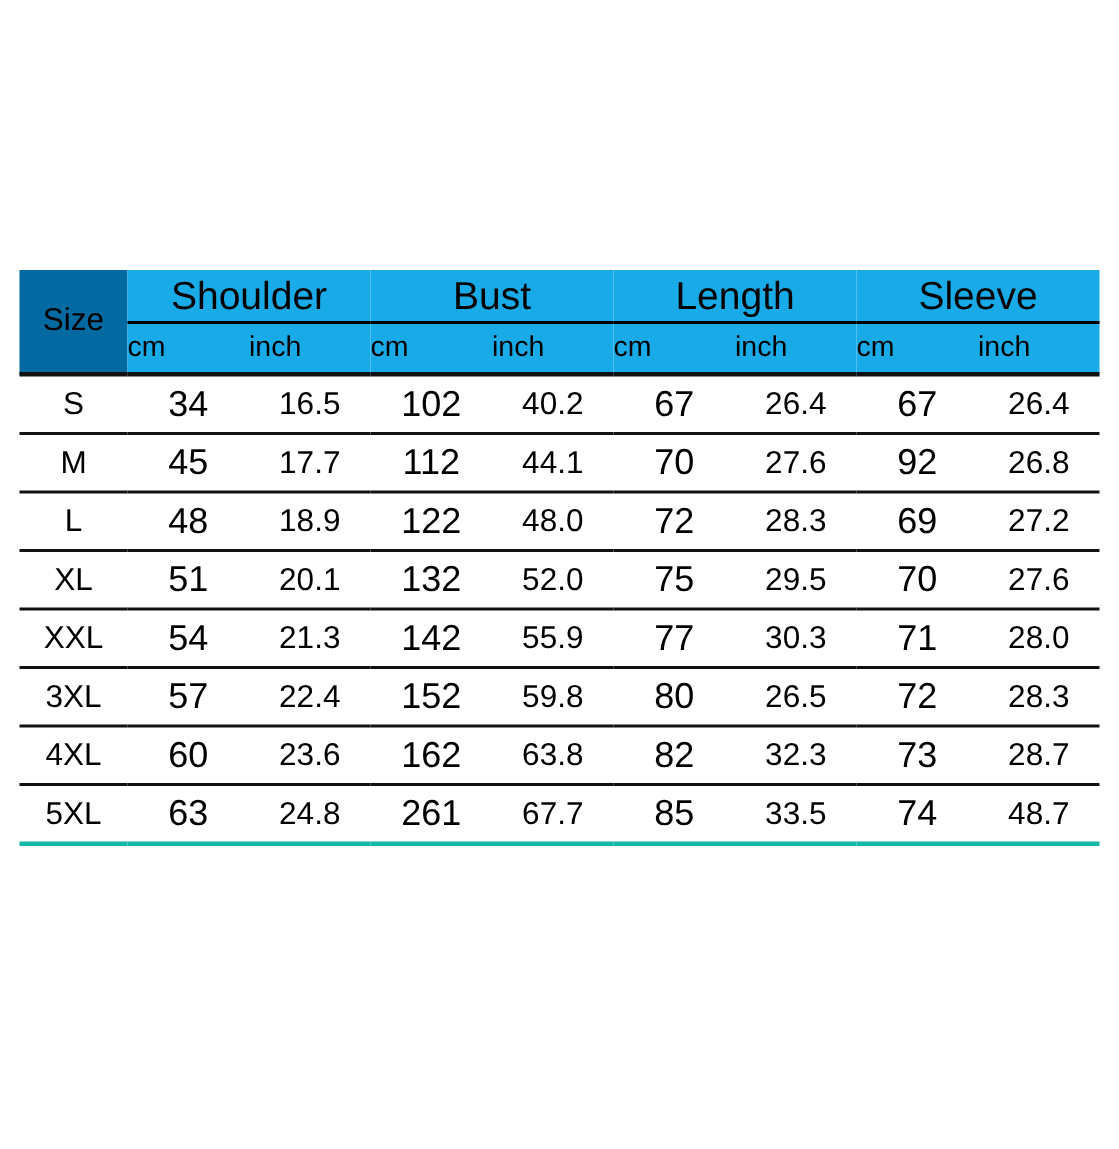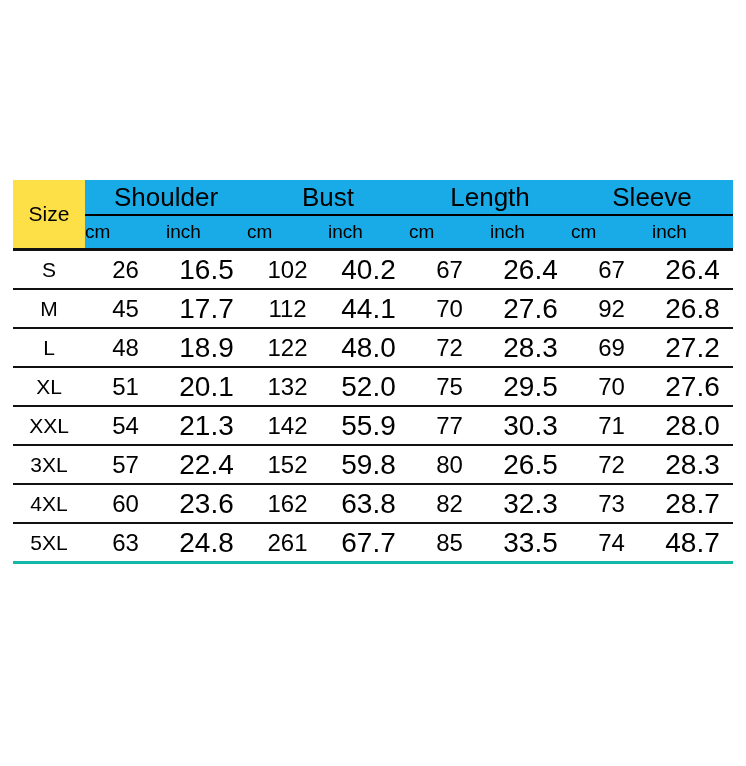--- a/index.html
+++ b/index.html
@@ -53,21 +53,21 @@
     background: #19ABE8;
     color: #000000;
     text-align: left;
     font-size: 19px;
     height: 32px;
     vertical-align: middle;
   }
 
   
   td.size-head {
-    background: #fde047;
+    background: #0369a1;
     color: #000000;
     text-align: center;
     font-size: 21px;
     vertical-align: middle;
   }
 
   
   .data-row td {
     text-align: center;
     vertical-align: middle;
@@ -77,21 +77,21 @@
   }
   .data-row:first-of-type td {
     border-top: 3px solid #111111;
   }
   .data-row:last-of-type td {
     border-bottom: 3px solid #14b8a6;
   }
 
   td.c-size   { font-size: 21px; }
   td.c-cm     { font-size: 24px; }
-  td.c-inch   { font-size: 28px; }
+  td.c-inch   { font-size: 21px; }
 
   
   col.col-size { width: 72px; }
   col.col-cm   { width: 81px; }
   col.col-in   { width: 81px; }
 </style>
 </head>
 <body>
 
 <div class="page">
@@ -123,21 +123,21 @@
         <td>inch</td>
         <td>cm</td>
         <td>inch</td>
         <td>cm</td>
         <td>inch</td>
       </tr>
     </thead>
     <tbody>
       <tr class="data-row">
         <td class="c-size">S</td>
-        <td class="c-cm">26</td>
+        <td class="c-cm">34</td>
         <td class="c-inch">16.5</td>
         <td class="c-cm">102</td>
         <td class="c-inch">40.2</td>
         <td class="c-cm">67</td>
         <td class="c-inch">26.4</td>
         <td class="c-cm">67</td>
         <td class="c-inch">26.4</td>
       </tr>
       <tr class="data-row">
         <td class="c-size">M</td>

